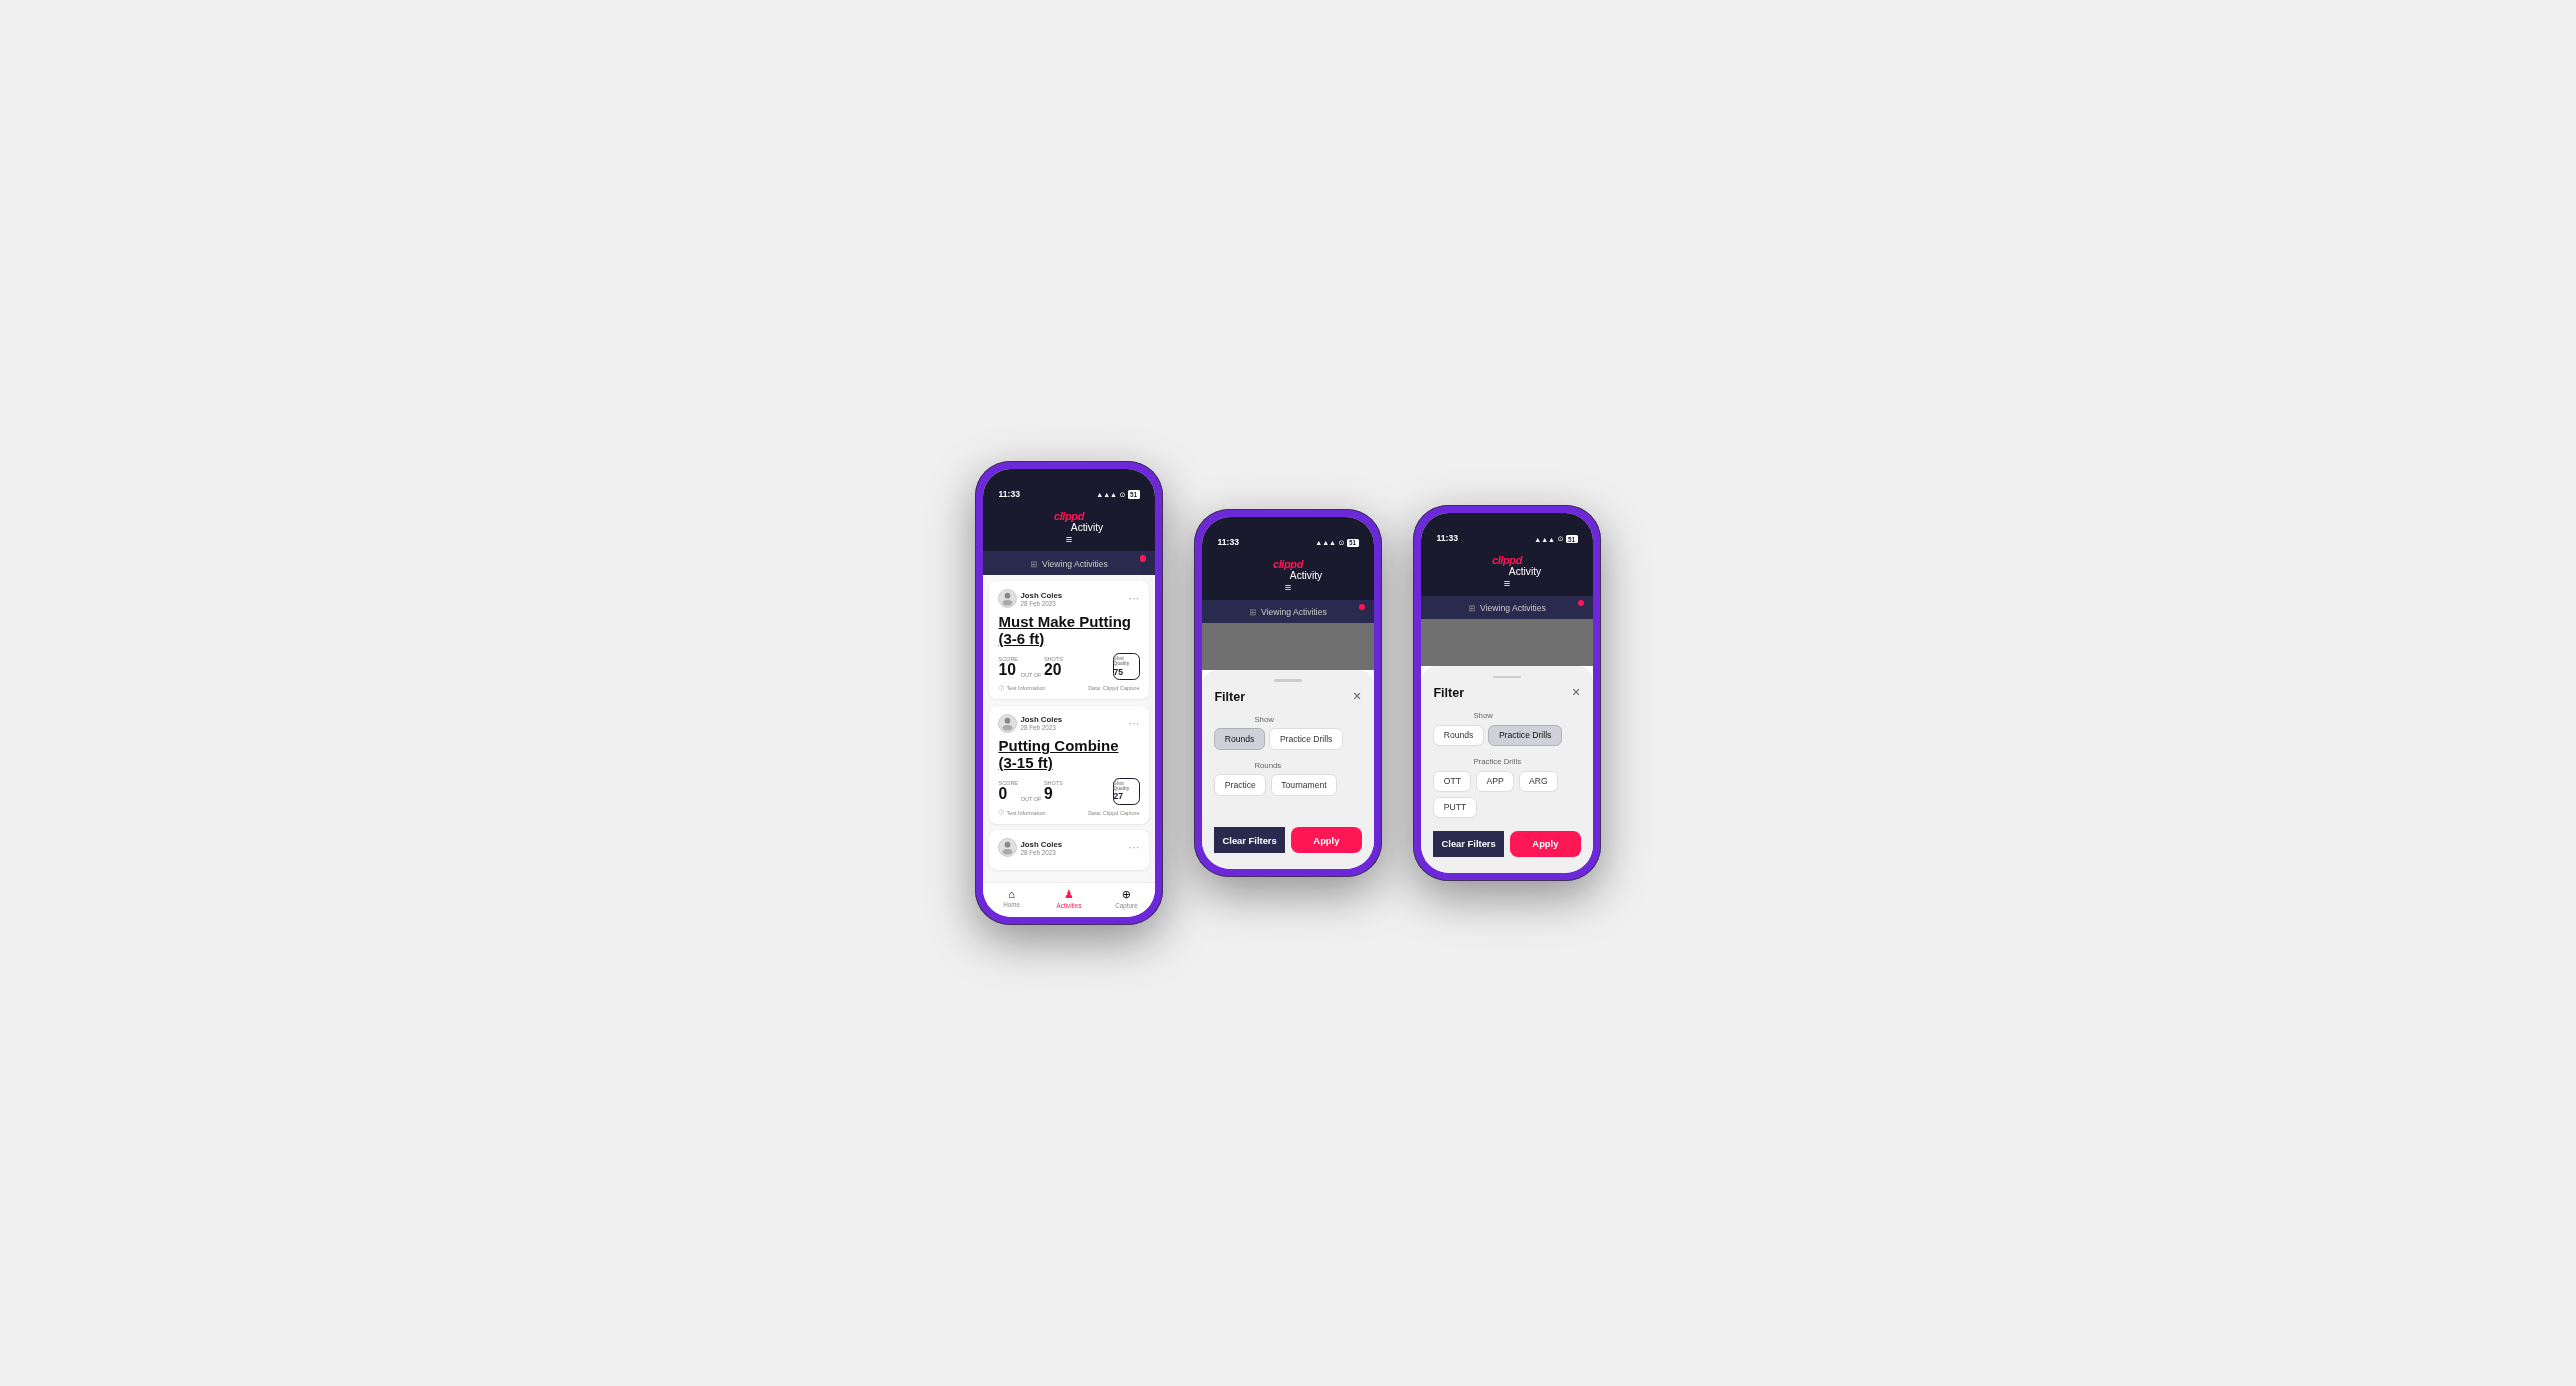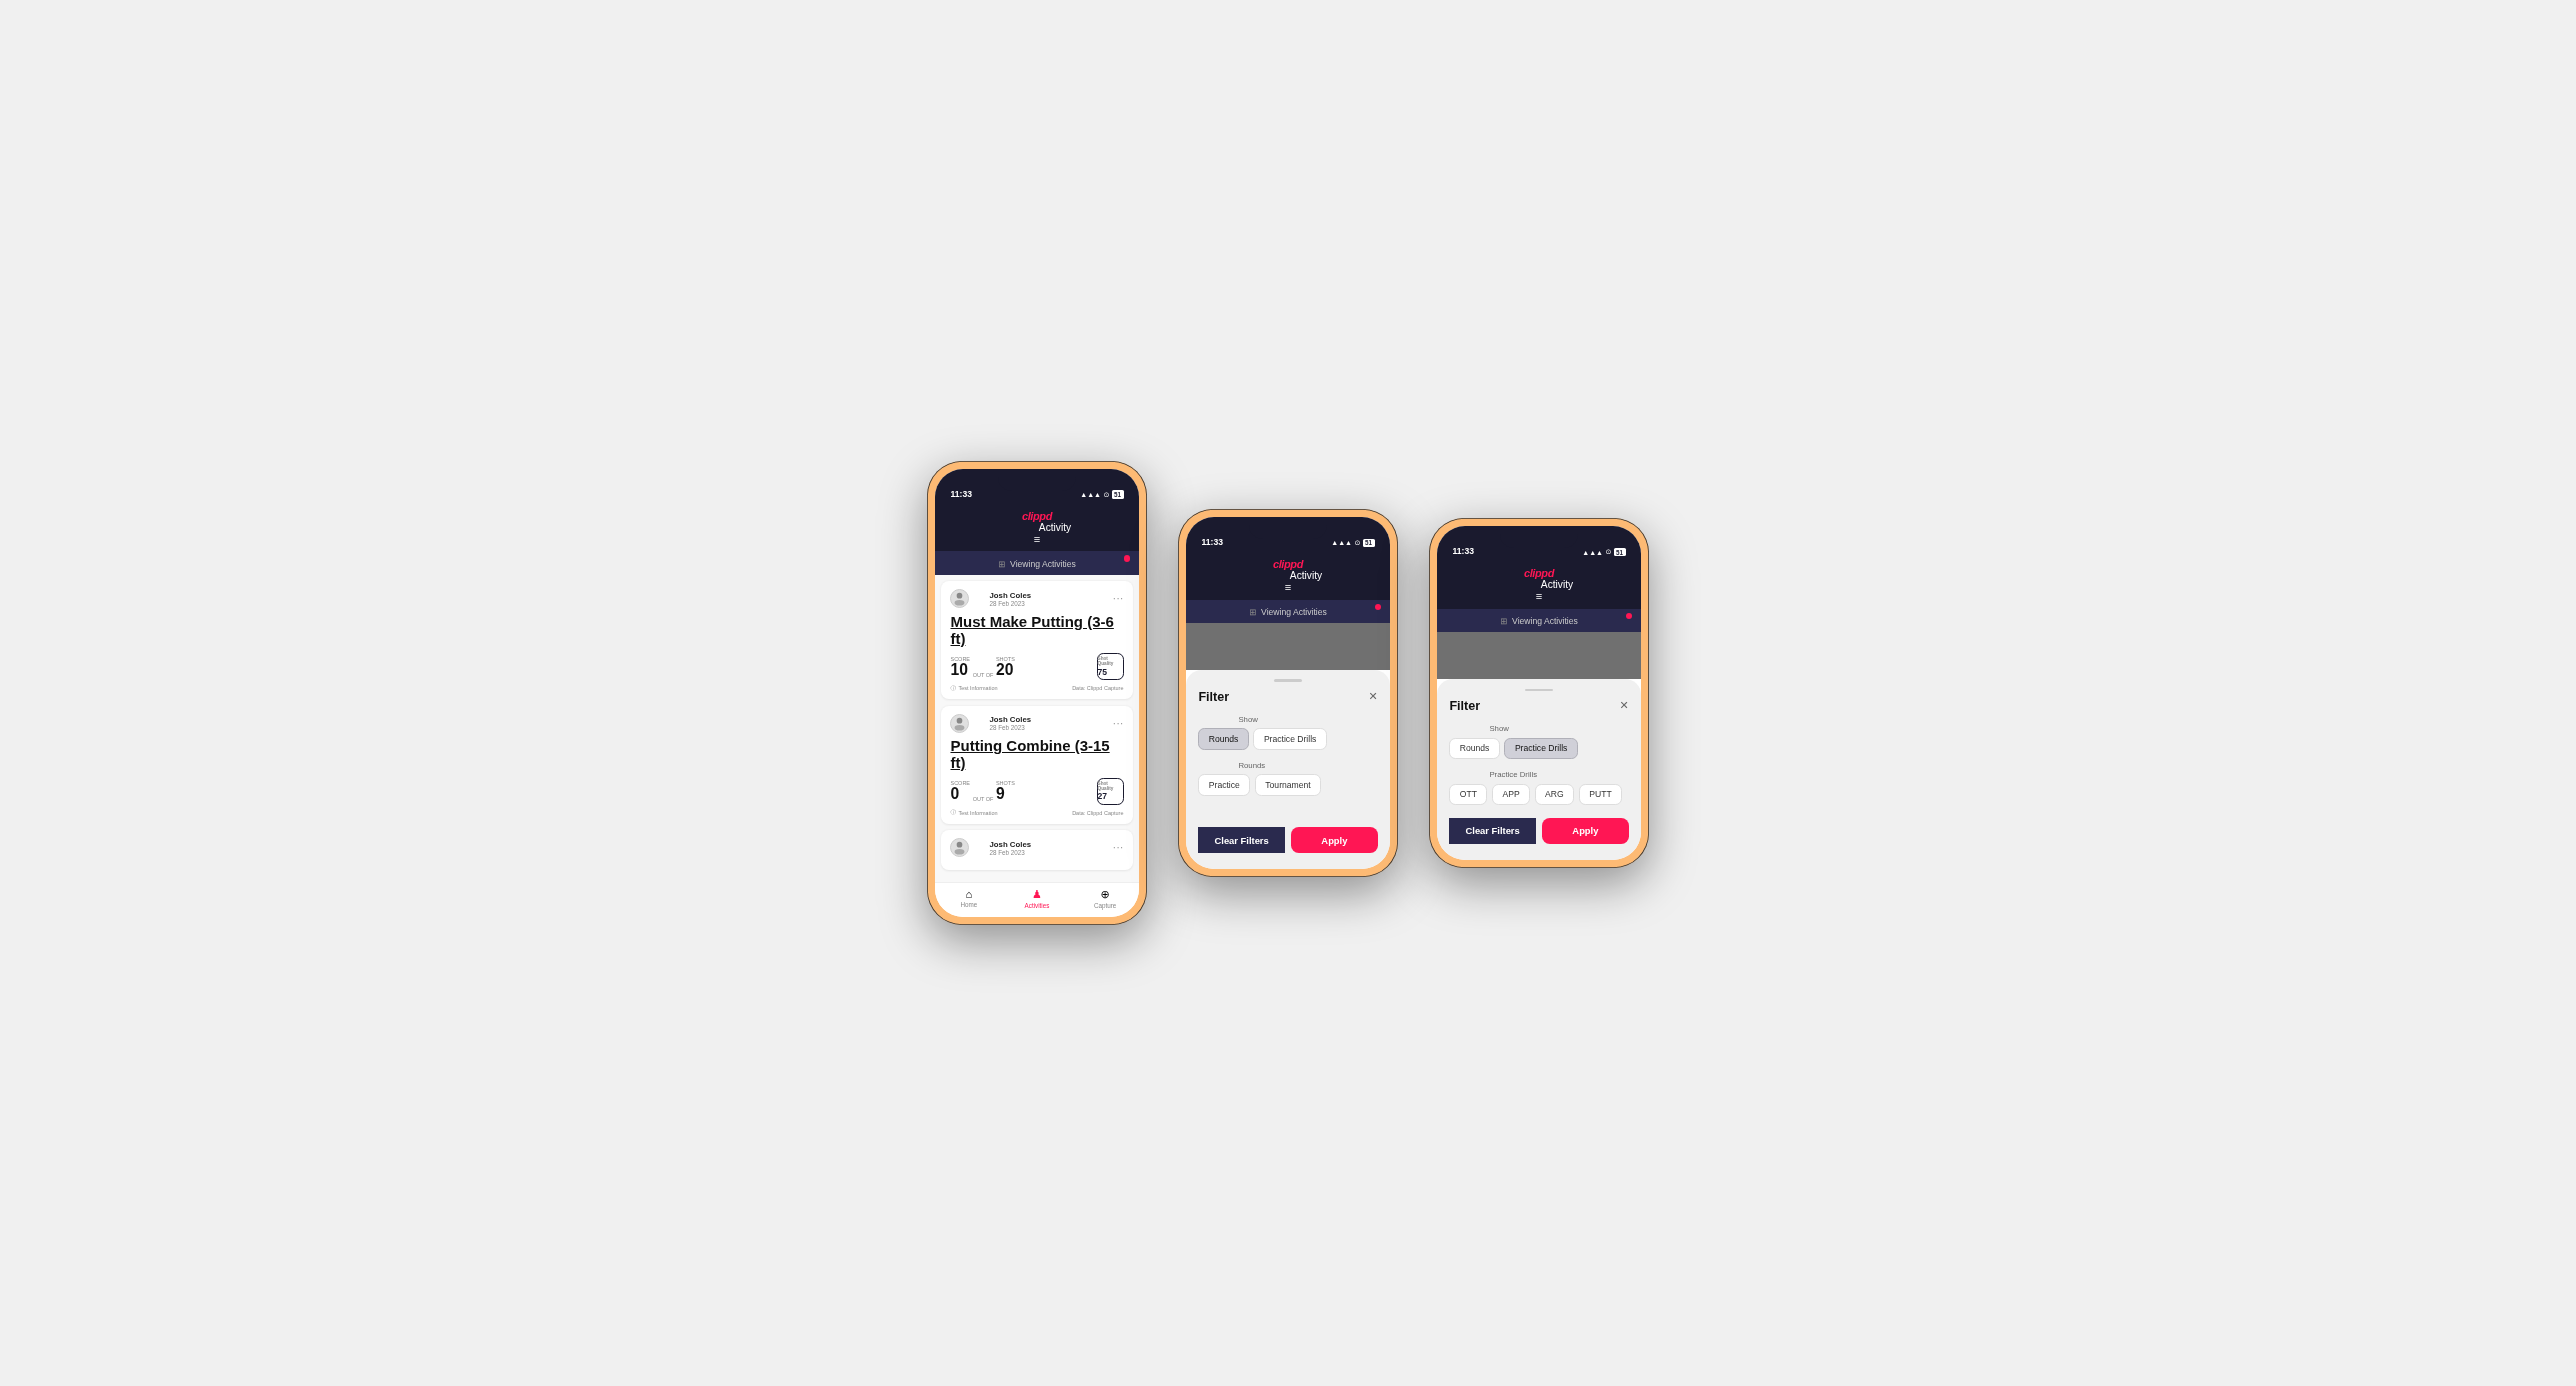--- a/index.html
+++ b/index.html
@@ -9,22 +9,22 @@
       justify-content: center;
       align-items: center;
       min-height: 100vh;
       font-family: -apple-system, BlinkMacSystemFont, 'Segoe UI', sans-serif;
       gap: 31px;
       padding: 47px 31px;
     }
 
     
     .phone {
-      width: 220px;
-      background: #fdba74;
+      width: 188px;
+      background: #6d28d9;
       border-radius: 35px;
       padding: 7.8px;
       box-shadow: 0 15.7px 47px rgba(0,0,0,0.4), inset 0 0 0 0.8px #333;
       position: relative;
       flex-shrink: 0;
     }
     .phone-inner {
       background: #fff;
       border-radius: 28px;
       overflow: hidden;
@@ -143,21 +143,21 @@
     }
     .card-header {
       display: flex;
       align-items: center;
       justify-content: space-between;
       margin-bottom: 4.7px;
     }
     .card-user {
       display: flex;
       align-items: center;
-      gap: 20px;
+      gap: 3px;
       justify-content: flex-end;
     }
     .user-avatar {
       width: 19px;
       height: 19px;
       border-radius: 50%;
       background: #e0e0e0;
       border: 0.8px solid #ccc;
       overflow: hidden;
       display: flex;

